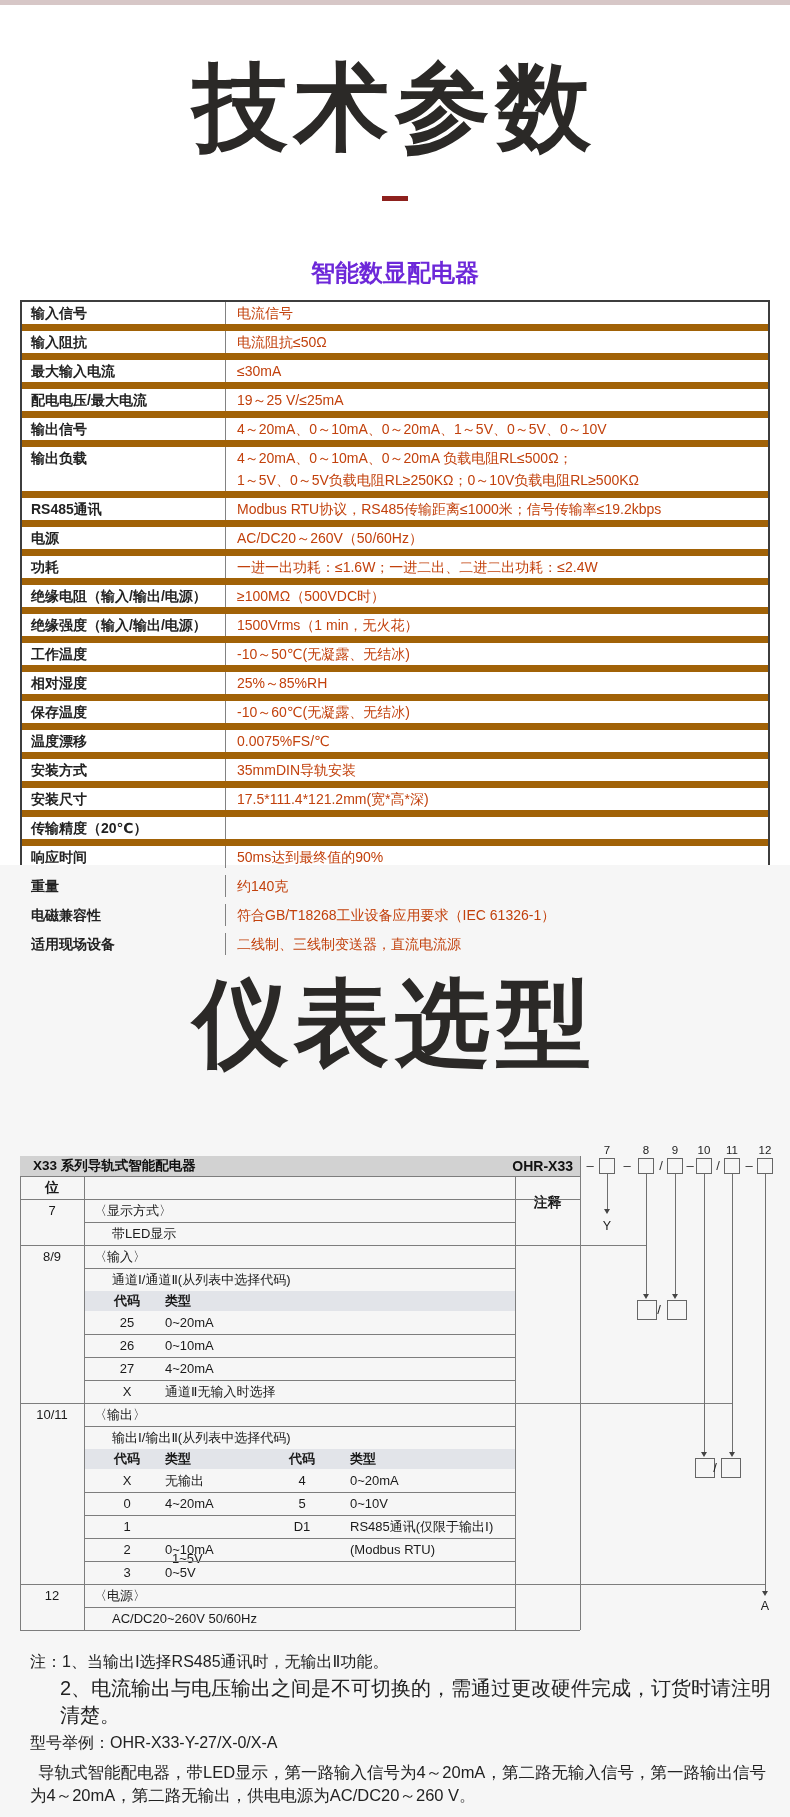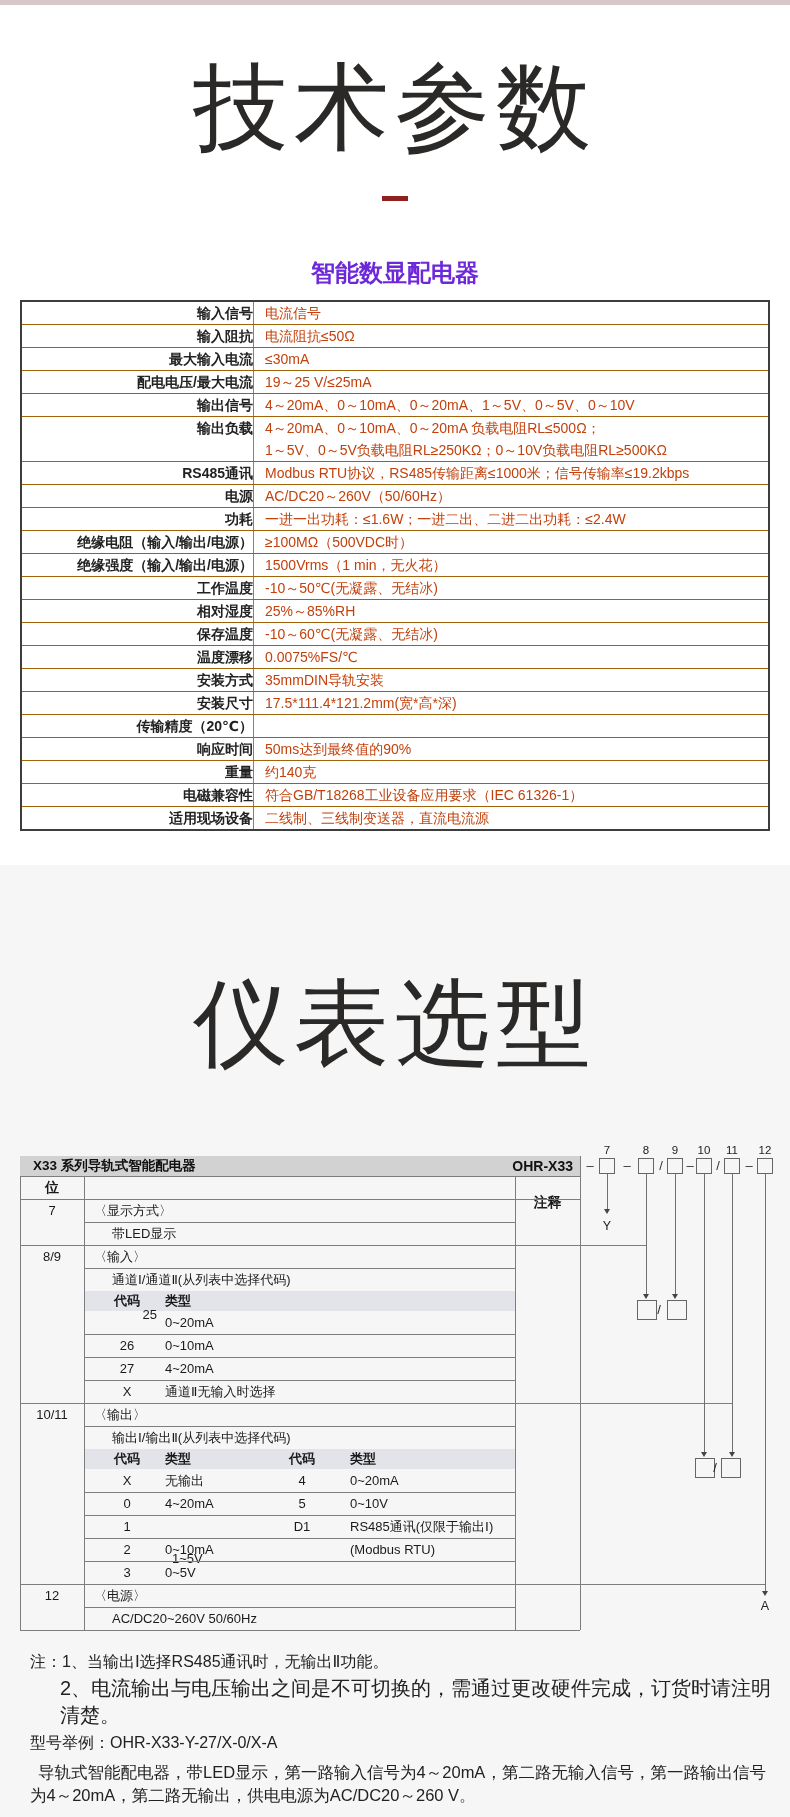--- a/index.html
+++ b/index.html
@@ -1,28 +1,28 @@
 <!DOCTYPE html>
 <html><head>
 <meta charset="utf-8">
 <style>
   html,body{margin:0;padding:0;background:#fff;}
   body{width:790px;font-family:"Liberation Sans","DejaVu Sans",sans-serif;color:#1a1a1a;}
   .page{width:790px;height:1817px;overflow:hidden;position:relative;background:#fff;}
   .topbar{height:5px;background:#d7c7c7;}
   
   .tech{height:860px;box-sizing:border-box;background:#fff;}
-  .big-title{margin:0;text-align:center;font-size:95px;line-height:1.06;font-weight:normal;color:#2b2927;letter-spacing:6px;}
+  .big-title{margin:0;text-align:center;font-size:95px;line-height:1.06;font-weight:bold;color:#2b2927;letter-spacing:6px;}
   .tech .big-title{padding-top:52px;}
   .red-dash{width:26px;height:5px;background:#8e211d;margin:38px auto 0;}
   .subtitle{margin:58px 0 0;text-align:center;font-size:24px;line-height:27px;font-weight:bold;color:#6d28d9;}
   .spec-table{margin:14px 20px 0;border:2px solid #3d3d3d;background:#fff;}
-  .spec-row{display:flex;border-top:1px solid #a16207;}
+  .spec-row{display:flex;border-top:7px solid #a16207;}
   .spec-row:first-child{border-top:none;}
-  .spec-label{width:232px;box-sizing:border-box;padding-left:9px;border-right:1px solid #828282;font-size:14px;line-height:22px;font-weight:bold;color:#222;text-align:right;}
+  .spec-label{width:204px;box-sizing:border-box;padding-left:9px;border-right:1px solid #828282;font-size:14px;line-height:22px;font-weight:bold;color:#222;}
   .spec-value{flex:1;padding-left:11px;font-size:14px;line-height:22px;white-space:pre-line;color:#c2410c;}
   
   .select-section{height:952px;box-sizing:border-box;background:#f6f6f6;}
   .select-section .big-title{padding-top:108px;}
   .sel-wrap{position:relative;height:505px;margin-top:67px;}
   .sel-band{position:absolute;left:20px;top:15px;width:560px;height:20px;background:#d2d2d2;display:flex;justify-content:space-between;align-items:center;box-sizing:border-box;padding:0 7px 0 13px;}
   .sel-band-title{font-size:13.5px;font-weight:bold;color:#111;}
   .sel-band-model{font-size:14px;font-weight:bold;color:#111;}
   .sel-line{position:absolute;background:#7d7d7d;}
   .sel-text{position:absolute;font-size:13px;line-height:23px;white-space:nowrap;color:#1a1a1a;}
@@ -160,21 +160,21 @@
         <div class="sel-line" style="left: 84px; top: 81px; width: 431px; height: 1px;"></div>
         <div class="sel-text" style="left: 112px; top: 81px;">带LED显示</div>
         <div class="sel-line" style="left: 20px; top: 104px; width: 627px; height: 1px;"></div>
         <div class="sel-text" style="left: 20px; top: 104px; width: 64px; text-align: center;">8/9</div>
         <div class="sel-text" style="left: 94px; top: 104px;">〈输入〉</div>
         <div class="sel-line" style="left: 84px; top: 127px; width: 431px; height: 1px;"></div>
         <div class="sel-text" style="left: 112px; top: 127px;">通道Ⅰ/通道Ⅱ(从列表中选择代码)</div>
         <div class="codehead-band" style="top: 150px;"></div>
         <div class="sel-text" style="left: 97px; top: 150px; width: 60px; text-align: center; font-weight: bold; line-height: 20px;">代码</div>
         <div class="sel-text" style="left: 165px; top: 150px; font-weight: bold; line-height: 20px;">类型</div>
-        <div class="sel-text" style="left: 97px; top: 162px; width: 60px; text-align: right; line-height: 23px;">25</div>
+        <div class="sel-text" style="left: 97px; top: 170px; width: 60px; text-align: center; line-height: 23px;">25</div>
         <div class="sel-text" style="left: 165px; top: 170px; line-height: 23px;">0~20mA</div>
         <div class="sel-line" style="left: 84px; top: 193px; width: 431px; height: 1px;"></div>
         <div class="sel-text" style="left: 97px; top: 193px; width: 60px; text-align: center; line-height: 23px;">26</div>
         <div class="sel-text" style="left: 165px; top: 193px; line-height: 23px;">0~10mA</div>
         <div class="sel-line" style="left: 84px; top: 216px; width: 431px; height: 1px;"></div>
         <div class="sel-text" style="left: 97px; top: 216px; width: 60px; text-align: center; line-height: 23px;">27</div>
         <div class="sel-text" style="left: 165px; top: 216px; line-height: 23px;">4~20mA</div>
         <div class="sel-line" style="left: 84px; top: 239px; width: 431px; height: 1px;"></div>
         <div class="sel-text" style="left: 97px; top: 239px; width: 60px; text-align: center; line-height: 23px;">X</div>
         <div class="sel-text" style="left: 165px; top: 239px; line-height: 23px;">通道Ⅱ无输入时选择</div>

